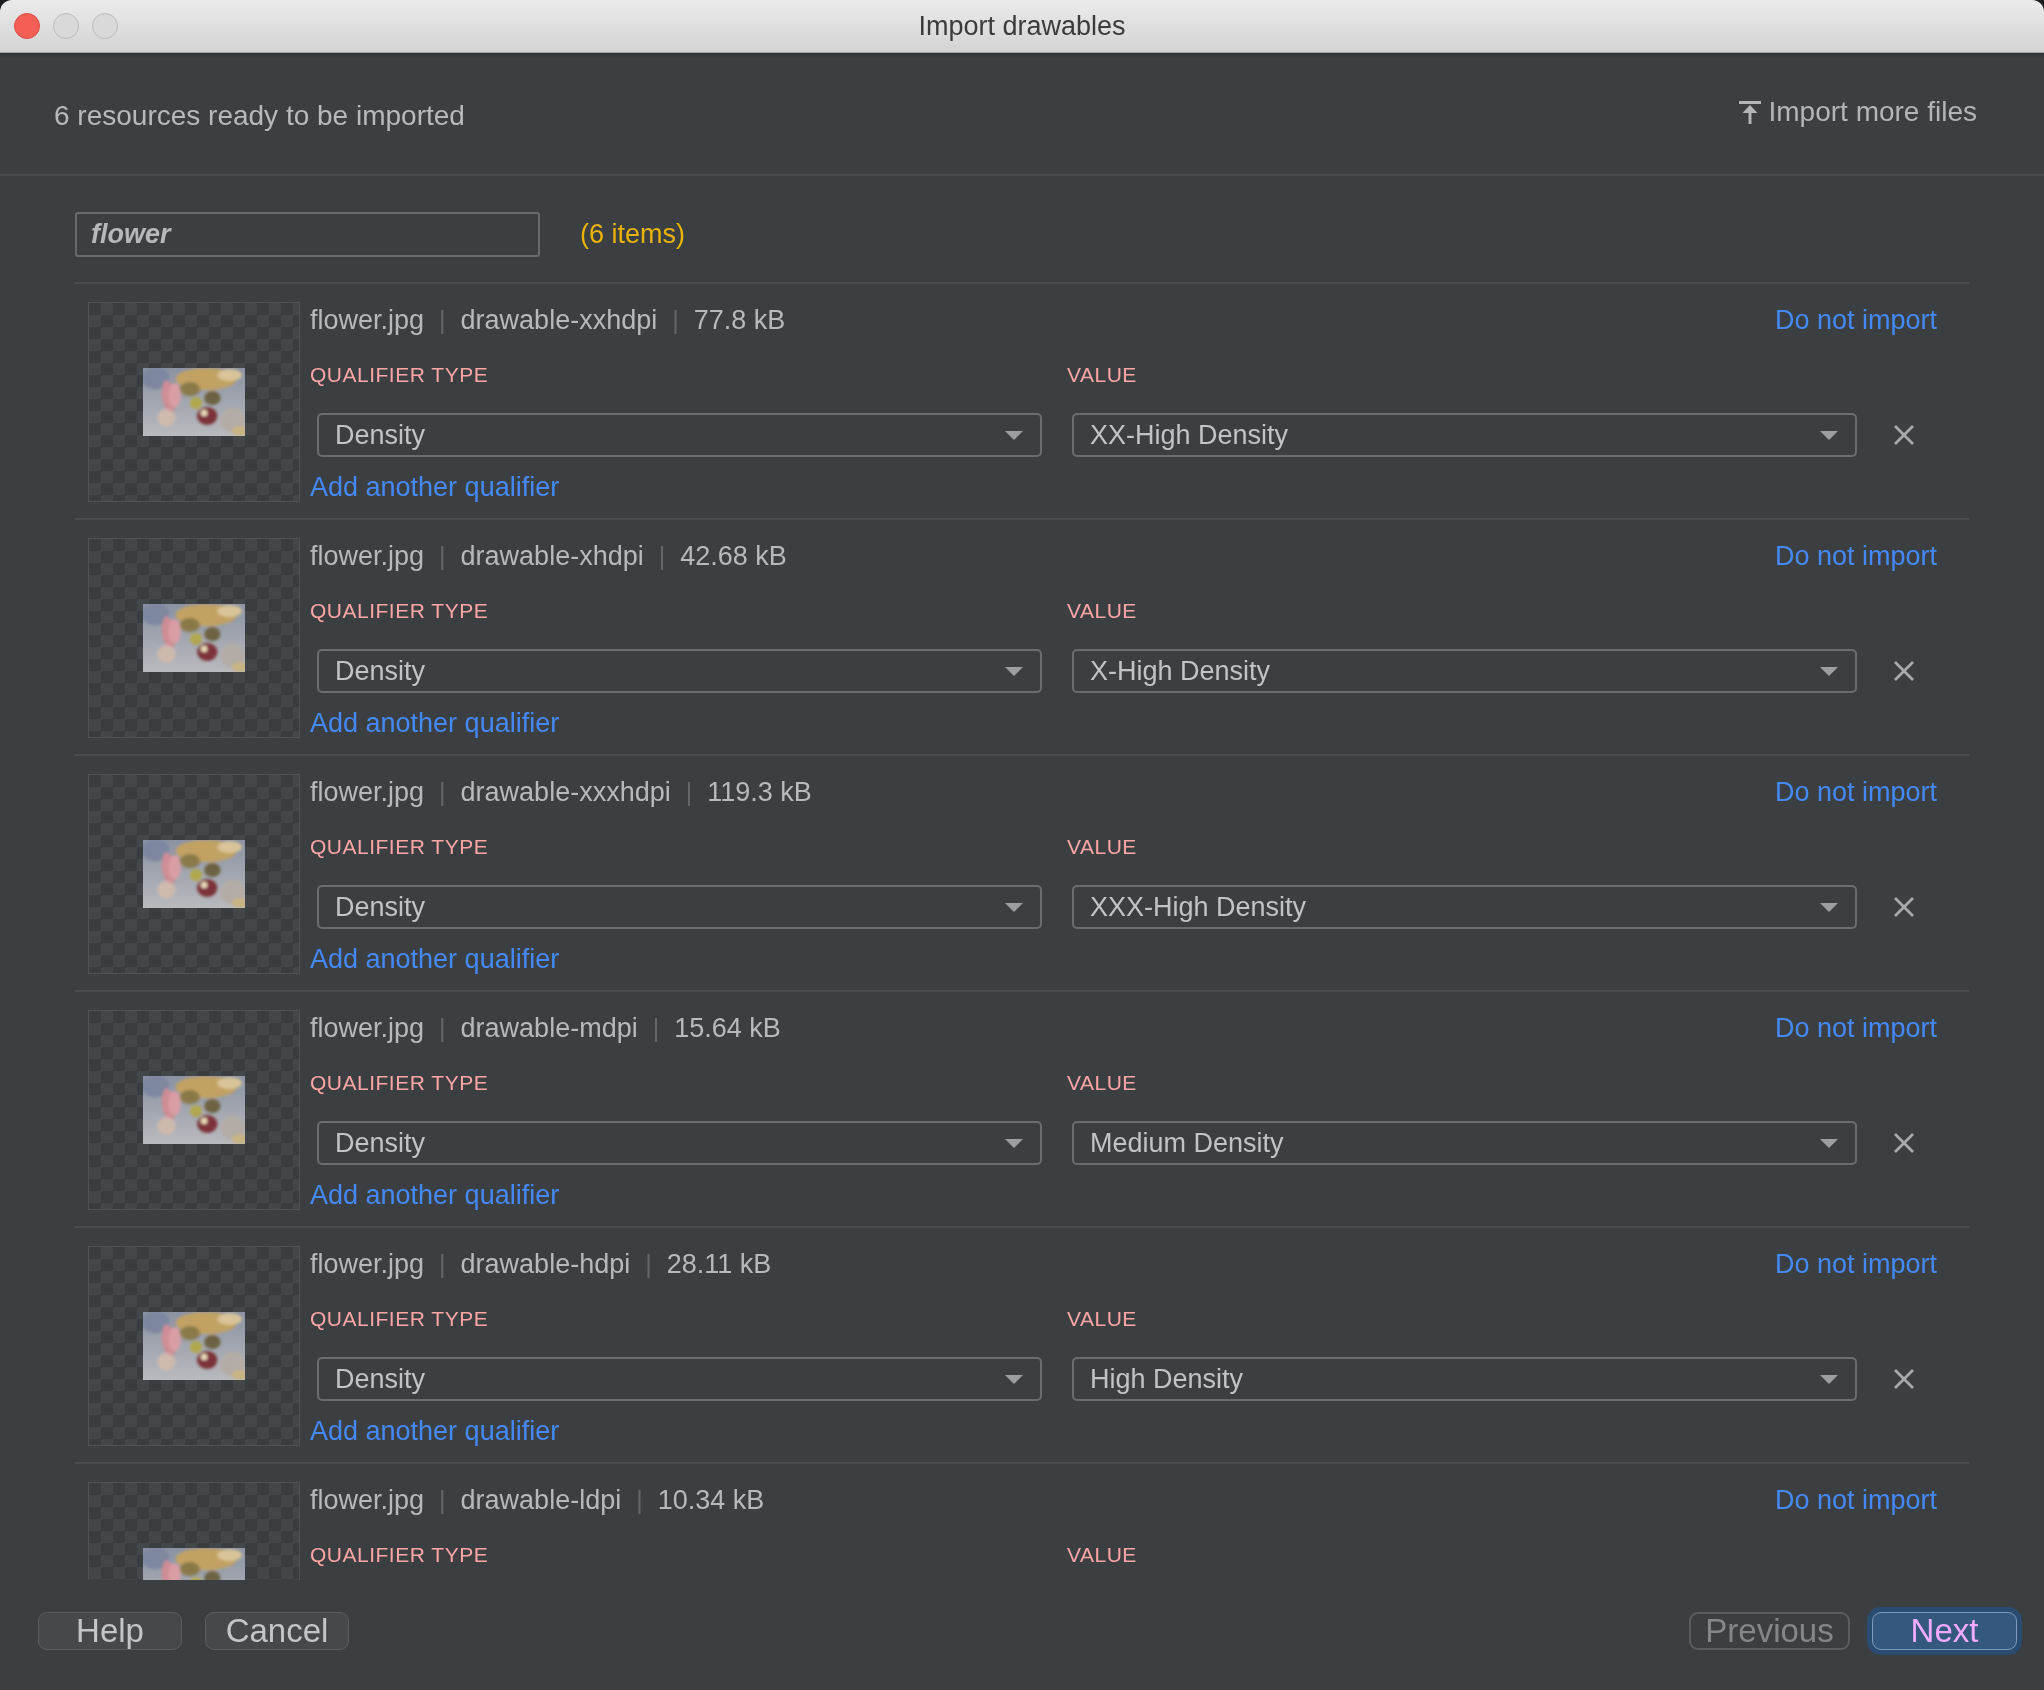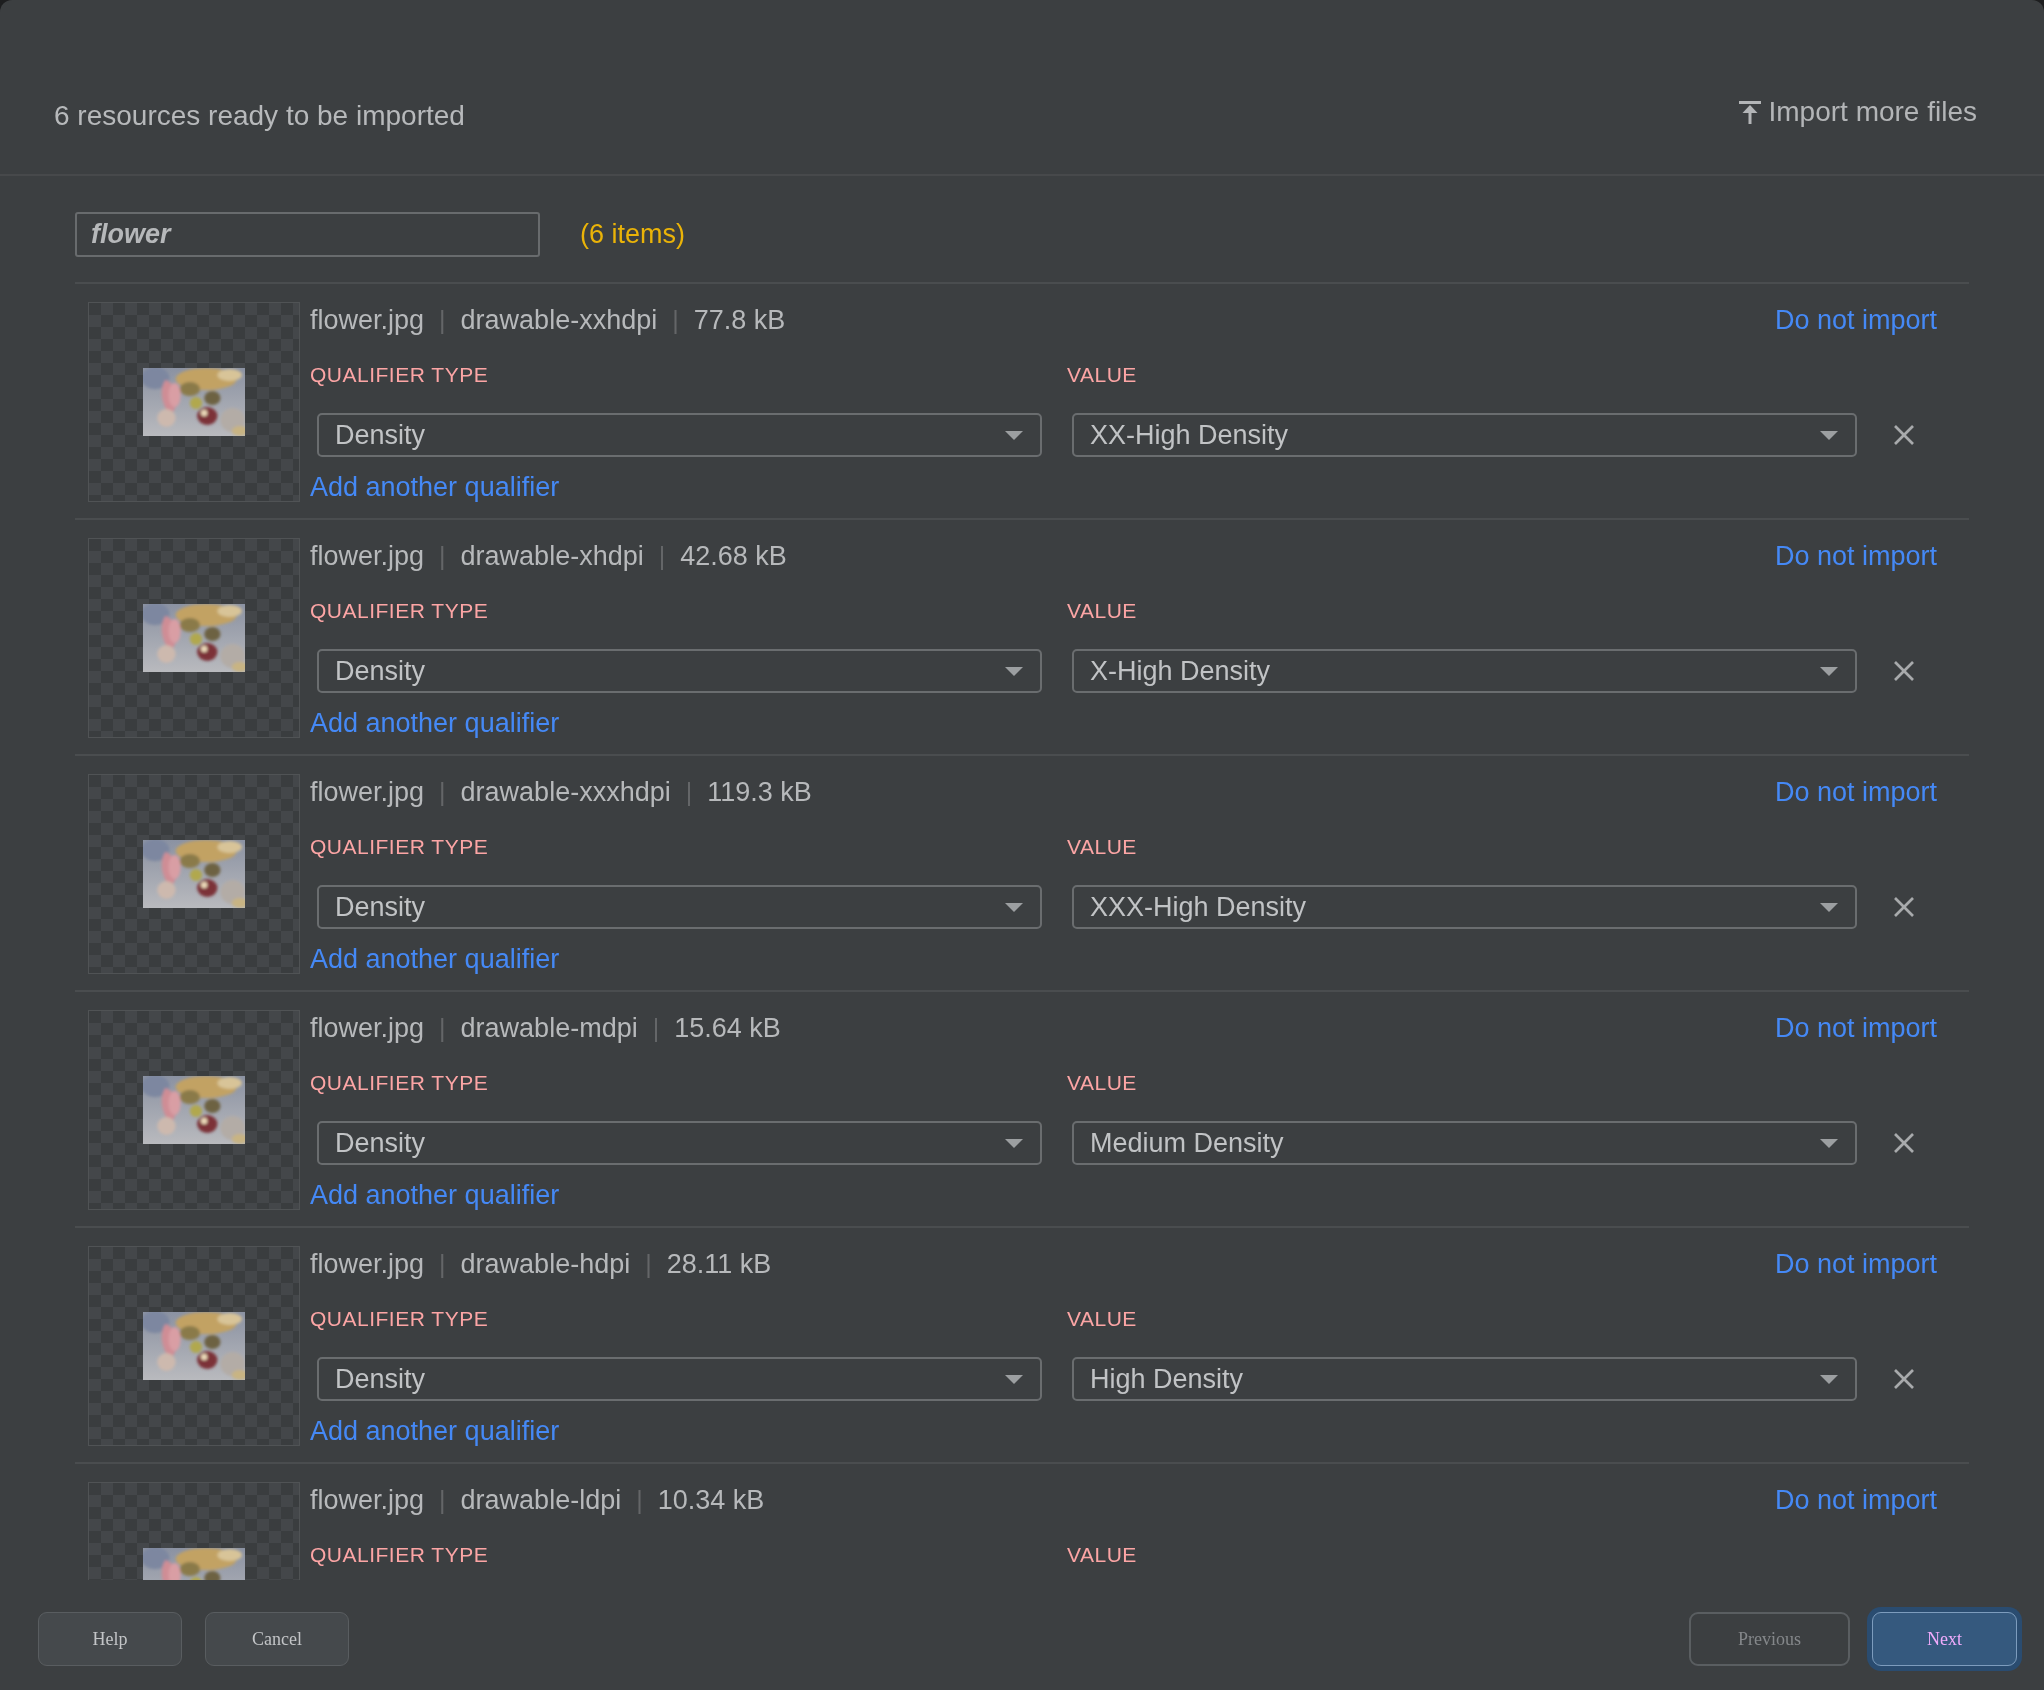--- a/index.html
+++ b/index.html
@@ -57,35 +57,43 @@
     color:#c1c3c5;font-size:27px;}
   .dd1{left:242px;width:725px;} .dd2{left:997px;width:785px;align-items:center;}
   .chev{margin-left:auto;flex:0 0 auto;}
   .remove{position:absolute;left:1805px;top:129px;width:48px;height:44px;
     display:flex;align-items:center;justify-content:center;cursor:pointer;}
   .addq{position:absolute;left:235px;top:186px;height:34px;line-height:34px;
     color:#4589f6;font-size:27px;cursor:pointer;text-decoration:none;}
 
   
   .footer{position:absolute;left:0;right:0;bottom:0;height:110px;background:#3c3f41;}
-  .btn{position:absolute;top:32px;height:54px;box-sizing:border-box;border-radius:9px;
-    font-size:18px;display:flex;align-items:center;justify-content:center;cursor:pointer;
-    font-family:Liberation Serif, serif;}
+  .btn{position:absolute;top:32px;height:38px;box-sizing:border-box;border-radius:9px;
+    font-size:33px;display:flex;align-items:center;justify-content:center;cursor:pointer;
+    font-family:Liberation Sans, sans-serif;}
   .btn.plain{background:#45494c;border:1px solid #595d60;color:#c3c5c7;}
   .btn.help{left:38px;width:144px;}
   .btn.cancel{left:205px;width:144px;}
   .btn.prev{left:1689px;width:161px;background:transparent;border:2px solid #5a5e61;color:#84878a;}
   .btn.next{left:1872px;width:145px;background:#35597e;border:1px solid #7d9cbd;color:#f0abfc;
     box-shadow:0 0 0 5px #2a4c70;}
 </style>
 </head>
 <body>
 
 <div class="window">
 
+  <div class="titlebar">
+    <div class="lights">
+      <span class="light red"></span>
+      <span class="light gray"></span>
+      <span class="light gray"></span>
+    </div>
+    <div class="wtitle">Import drawables</div>
+  </div>
 
   <div class="summary">6 resources ready to be imported</div>
 
   <div class="import-more">
     <svg width="30" height="30" viewBox="0 0 30 30">
       <rect x="4" y="4" width="22" height="3" fill="#b3b5b7"></rect>
       <rect x="13.5" y="12" width="3" height="15" fill="#b3b5b7"></rect>
       <polygon points="15,8 7.5,16 22.5,16" fill="#b3b5b7"></polygon>
     </svg>
     <span>Import more files</span>

